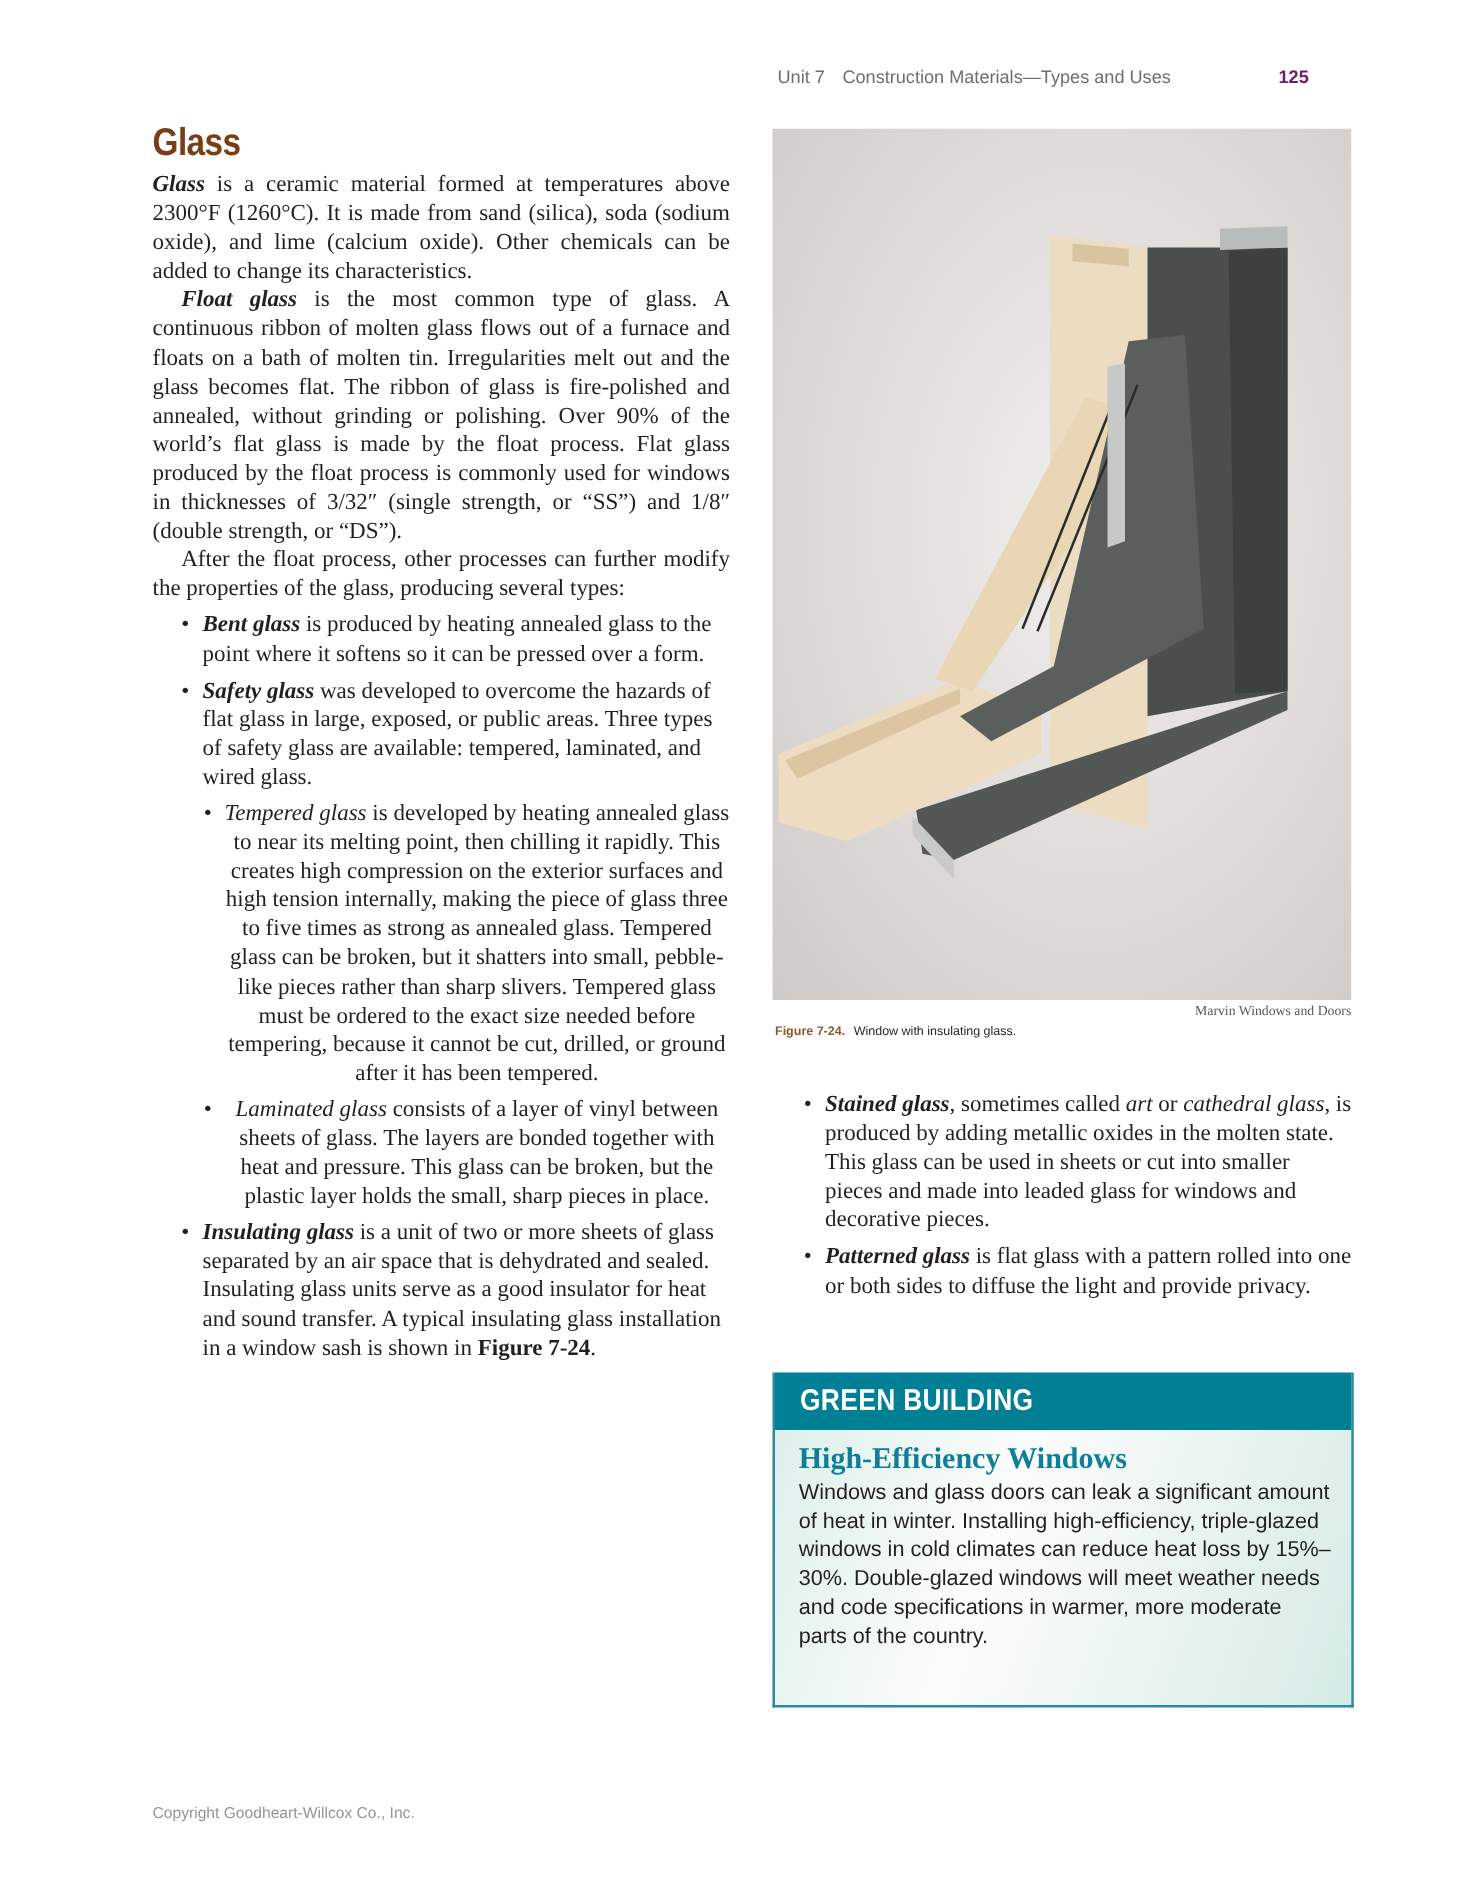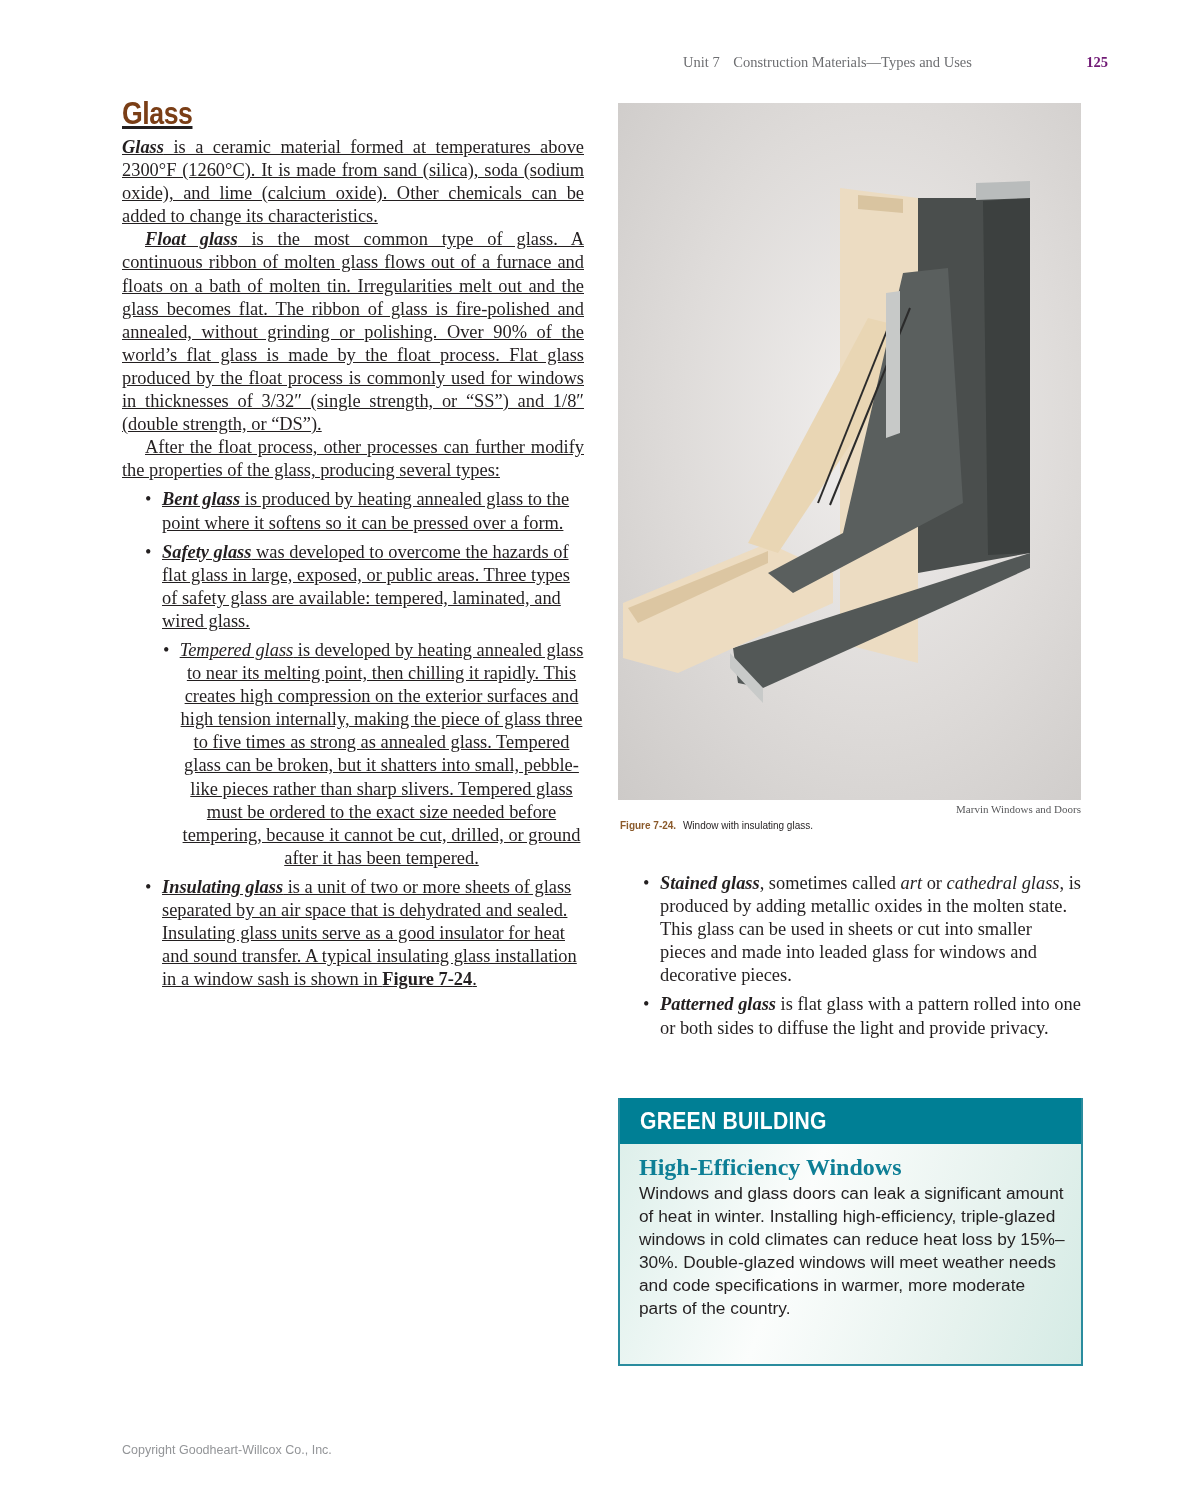--- a/index.html
+++ b/index.html
@@ -1,24 +1,24 @@
 <!DOCTYPE html>
 <html><head>
 <meta charset="utf-8">
 <style>
   html, body { margin: 0; padding: 0; background: #ffffff; }
   body { width: 1179px; height: 1508px; position: relative; overflow: hidden;
          font-family: "Liberation Serif", "DejaVu Serif", serif; color: #231f20; }
 
-  .running-head { position: absolute; top: 54px; left: 683px; width: 425px;
-    font-family: Liberation Serif, serif; font-size: 14.5px; color: #6d6e71; }
+  .running-head { position: absolute; top: 54px; left: 622px; width: 425px;
+    font-family: Liberation Sans, sans-serif; font-size: 14.5px; color: #6d6e71; }
   .running-head .unit { margin-right: 10px; }
   .running-head .page-num { position: absolute; right: 0; top: 0; font-weight: bold; color: #701a75; }
 
-  .left-col { position: absolute; left: 122px; top: 96px; width: 462px; font-size: 18.4px; line-height: 23.1px; text-decoration: underline; }
+  .left-col { position: absolute; left: 122px; top: 96px; width: 462px; font-size: 18.4px; line-height: 23.1px; }
   .section-title { font-family: "Liberation Sans", sans-serif; font-weight: bold; font-size: 31px;
      color: #7a3e16; margin: 0 0 4px 0; letter-spacing: -0.5px; transform: scaleX(0.86); transform-origin: left; height: 36px; line-height: 36px; }
   p { margin: 0; text-align: justify; }
   p.indent { text-indent: 23px; }
   .term-b { font-weight: bold; font-style: italic; }
   .term-i { font-style: italic; }
   .fig-ref { font-weight: bold; }
 
   ul.l1 { list-style: none; margin: 6px 0 0 0; padding: 0 0 0 40px; }
   ul.l1 > li { position: relative; margin-bottom: 6px; text-align: left; }
@@ -70,20 +70,21 @@
 
   <p class="indent"><span class="term-b">Float glass</span><span> is the most common type of glass. A continuous ribbon of molten glass flows out of a furnace and floats on a bath of molten tin. Irregularities melt out and the glass becomes flat. The ribbon of glass is fire-polished and annealed, without grinding or polishing. Over 90% of the world’s flat glass is made by the float process. Flat glass produced by the float process is commonly used for windows in thicknesses of 3/32″ (single strength, or “SS”) and 1/8″ (double strength, or “DS”).</span></p>
 
   <p class="indent">After the float process, other processes can further modify the properties of the glass, producing several types:</p>
 
   <ul class="l1">
     <li><span class="term-b">Bent glass</span><span> is produced by heating annealed glass to the point where it softens so it can be pressed over a form.</span></li>
     <li><span class="term-b">Safety glass</span><span> was developed to overcome the hazards of flat glass in large, exposed, or public areas. Three types of safety glass are available: tempered, laminated, and wired glass.</span>
       <ul class="l2">
         <li><span class="term-i">Tempered glass</span><span> is developed by heating annealed glass to near its melting point, then chilling it rapidly. This creates high compression on the exterior surfaces and high tension internally, making the piece of glass three to five times as strong as annealed glass. Tempered glass can be broken, but it shatters into small, pebble-like pieces rather than sharp slivers. Tempered glass must be ordered to the exact size needed before tempering, because it cannot be cut, drilled, or ground after it has been tempered.</span></li>
+        <li><span class="term-i">Laminated glass</span><span> consists of a layer of vinyl between sheets of glass. The layers are bonded together with heat and pressure. This glass can be broken, but the plastic layer holds the small, sharp pieces in place.</span></li>
       </ul>
     </li>
     <li><span class="term-b">Insulating glass</span><span> is a unit of two or more sheets of glass separated by an air space that is dehydrated and sealed. Insulating glass units serve as a good insulator for heat and sound transfer. A typical insulating glass installation in a window sash is shown in </span><span class="fig-ref">Figure 7-24</span><span>.</span></li>
   </ul>
 </div>
 
 <div class="figure">
   <svg viewBox="0 0 463 697" preserveAspectRatio="none">
 
     <polygon points="222,85 300,95 300,560 222,540" fill="#ecdcc2"></polygon>

